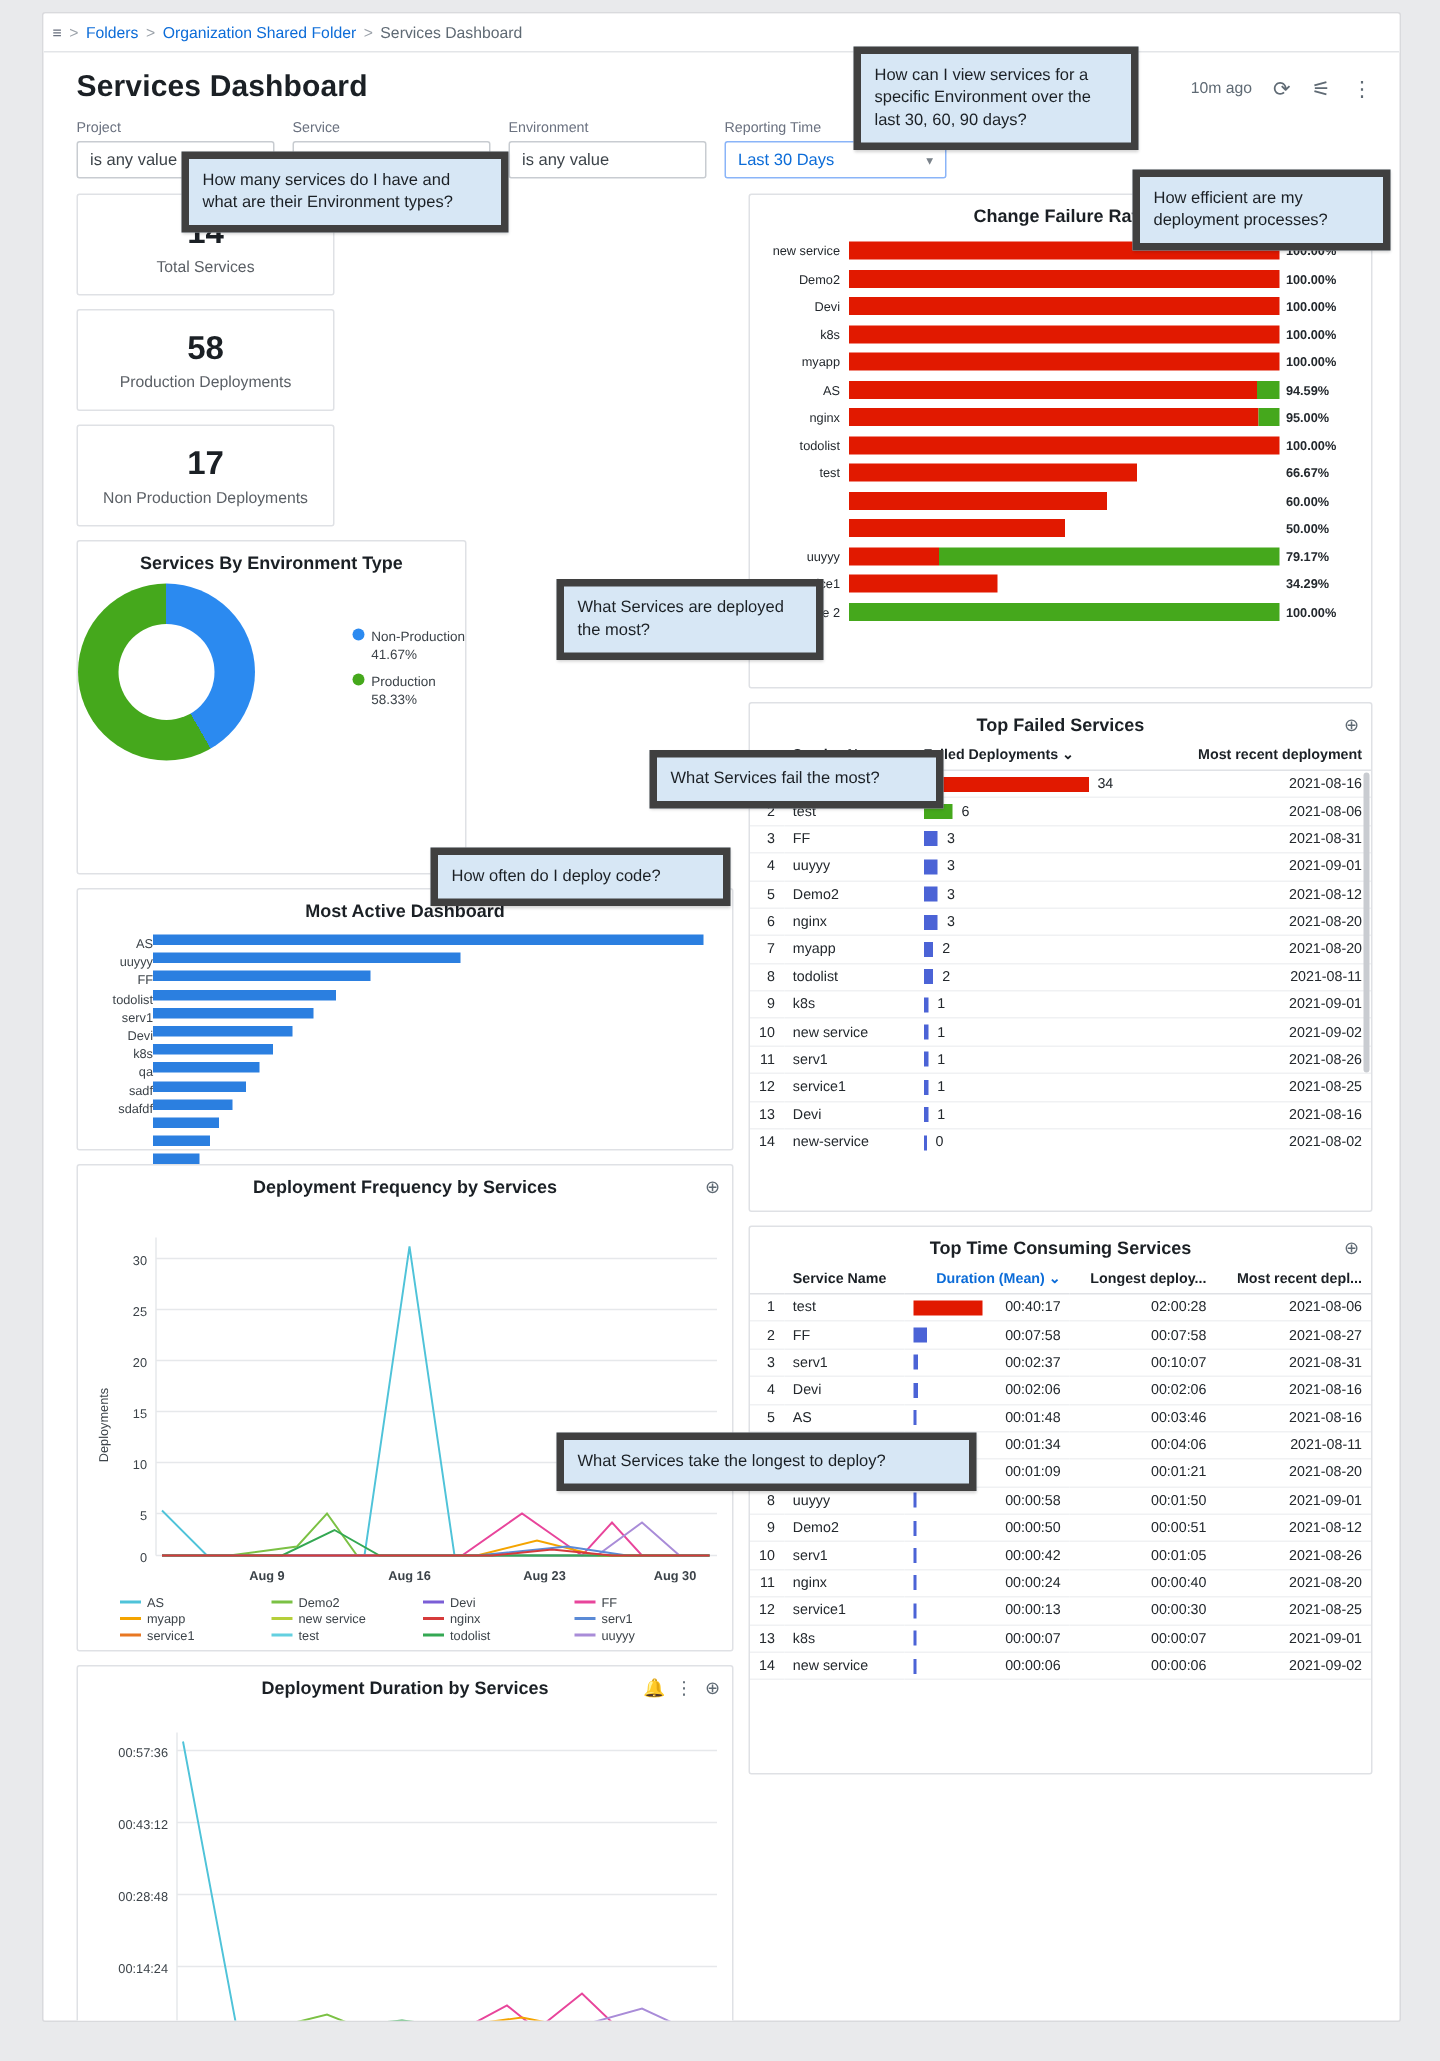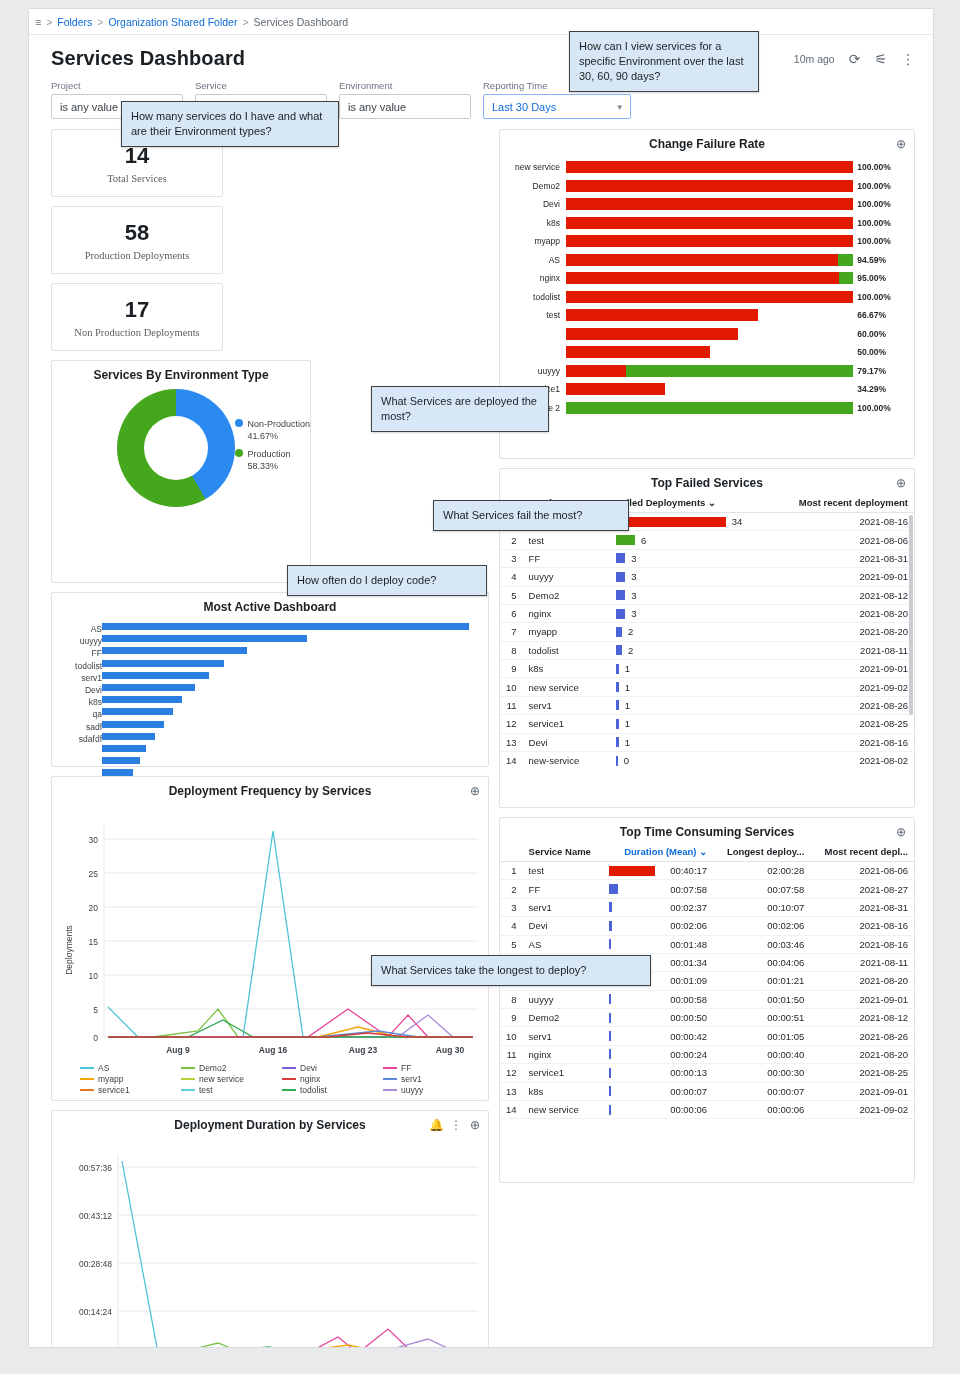--- a/index.html
+++ b/index.html
@@ -55,24 +55,24 @@
   .kebab { position:absolute; right:26px; top:7px; color:#5f6a74; font-size:12px; }
   .bell  { position:absolute; right:44px; top:7px; color:#5f6a74; font-size:12px; }
 
   .stats { width:172px; float:left; margin-right:8px; }
   .stat {
     background:#fff; border:1px solid #dfe1e5; border-radius:2px;
     height:68px; margin-bottom:9px; display:flex; flex-direction:column;
     align-items:center; justify-content:center;
   }
   .stat .num { font-size:22px; font-weight:700; color:#1b2025; }
-  .stat .lbl { font-size:10.5px; color:#5b6066; margin-top:4px;font-family:Liberation Serif, serif;}
+  .stat .lbl { font-size:10.5px; color:#5b6066; margin-top:4px;}
 
   .donut-card { width:260px; height:223px; float:left; }
-  .donutwrap { display:flex; align-items:center; justify-content:flex-end; margin-top:4px;}
+  .donutwrap { display:flex; align-items:center; justify-content:space-between; margin-top:4px;}
   .donut {
     width:118px; height:118px; border-radius:50%;
     background: conic-gradient(#2b8af0 0 41.67%, #45a81c 41.67% 100%);
     position:relative;
   }
   .donut::after{ content:""; position:absolute; left:50%; top:50%; width:64px;height:64px;
     transform:translate(-50%,-50%); background:#fff; border-radius:50%; }
   .legend { font-size:9px; color:#3c4349; line-height:1.35;}
   .legend .row { display:flex; align-items:flex-start; gap:4px; margin-bottom:6px;}
   .legend .dot { width:8px;height:8px;border-radius:50%; margin-top:1px; flex:none;}
@@ -118,21 +118,21 @@
   .minibar { display:inline-block; height:10px; vertical-align:middle; }
   .bar-red { background:#e11900; }
   .bar-green { background:#45a81c; }
   .bar-blue { background:#4b63d6; }
   .cellflex { display:flex; align-items:center; gap:6px;}
   .tbl-scroll { max-height:276px; overflow:hidden; position:relative; }
   .scrollbar { position:absolute; right:1px; top:22px; width:4px; height:200px; background:#c9ccd1; border-radius:2px;}
 
   
   .callout {
-    position:absolute; background:#d7e7f5; border:1px solid #404040;
+    position:absolute; background:#d7e7f5; border:5px solid #404040;
     font-size:11px; color:#1b2025; padding:7px 9px; line-height:1.35;
     box-shadow:0 1px 2px rgba(0,0,0,.18); z-index:50;
   }
 </style>
 </head>
 <body>
 
 <div class="page">
 
   <div class="breadcrumb">
@@ -920,20 +920,23 @@
       </div>
     </div>
   </div>
 
   <div class="callout" style="left:92px; top:92px; width:218px;">
     <span>How many services do I have and what are their Environment types?</span>
   </div>
   <div class="callout" style="left:540px; top:22px; width:190px;">
     <span>How can I view services for a specific Environment over the last 30, 60, 90 days?</span>
   </div>
+  <div class="callout" style="left:726px; top:104px; width:172px;">
+    <span>How efficient are my deployment processes?</span>
+  </div>
   <div class="callout" style="left:342px; top:377px; width:178px;">
     <span>What Services are deployed the most?</span>
   </div>
   <div class="callout" style="left:404px; top:491px; width:196px;">
     <span>What Services fail the most?</span>
   </div>
   <div class="callout" style="left:258px; top:556px; width:200px;">
     <span>How often do I deploy code?</span>
   </div>
   <div class="callout" style="left:342px; top:946px; width:280px;">

